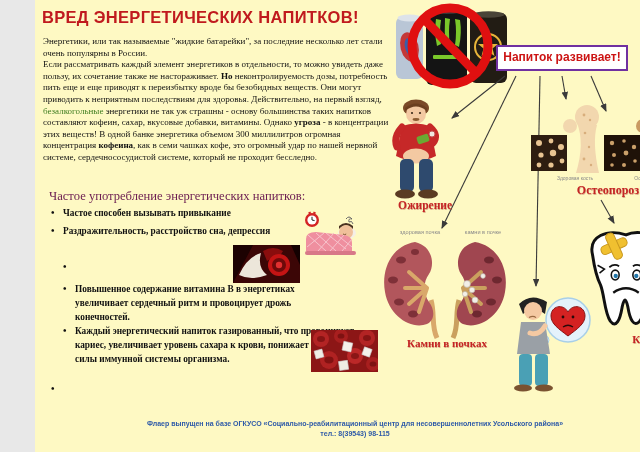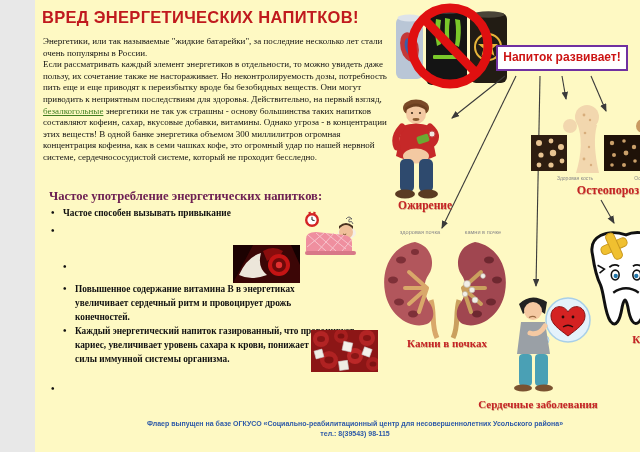--- a/index.html
+++ b/index.html
@@ -3,23 +3,23 @@
 <meta charset="utf-8">
 <style>
   html,body{margin:0;padding:0;background:#e8e8e8;}
   .poster{position:relative;width:640px;height:452px;background:#fef9c3;overflow:hidden;
           font-family:"Liberation Serif",serif;color:#111;margin-left:35px;}
   .abs{position:absolute;}
   .title{left:7px;top:8px;width:360px;font-family:"Liberation Sans",sans-serif;font-weight:bold;
          font-size:16.5px;letter-spacing:.3px;color:#c01a1e;}
   .intro{left:8px;top:36px;width:349px;font-size:9px;line-height:11.6px;text-align:left;}
   .intro p{margin:0;}
-  .seg-bold{font-weight:normal;}
-  .seg-green{color:#3f7d20;text-decoration:underline;}
-  .list-heading{left:14px;top:189px;width:345px;font-size:12.6px;font-weight:bold;color:#6e2153;}
+  .seg-bold{font-weight:bold;}
+  .seg-green{color:#3f7d20;}
+  .list-heading{left:14px;top:189px;width:345px;font-size:12.6px;font-weight:normal;color:#6e2153;}
   .bullet{font-weight:bold;font-size:9.3px;line-height:14px;}
   .bullet .dot{position:absolute;left:-12px;top:0;font-size:10px;}
   .b1{left:28px;top:206px;width:300px;}
   .b2{left:28px;top:224px;width:300px;}
   .b3{left:40px;top:260px;width:250px;}
   .b4{left:40px;top:282px;width:273px;}
   .b5{left:40px;top:324px;width:281px;}
   .b6{left:28px;top:382px;width:333px;}
   .label-red{font-weight:bold;color:#c42424;text-align:center;
              text-shadow:.5px .5px 0 rgba(140,0,0,.30);}
@@ -48,21 +48,21 @@
   <div class="abs title">ВРЕД ЭНЕРГЕТИЧЕСКИХ НАПИТКОВ!</div>
 
   <div class="abs intro">
     <p><span class="seg-normal">Энергетики, или так называемые "жидкие батарейки", за последние несколько лет стали очень популярны в России.</span></p>
     <p><span class="seg-normal">Если рассматривать каждый элемент энергетиков в отдельности, то можно увидеть даже пользу, их сочетание также не настораживает. </span><span class="seg-bold">Но</span><span class="seg-normal"> неконтролируемость дозы, потребность пить еще и еще приводят к переизбытку вроде бы безобидных веществ. Они могут приводить к неприятным последствиям для здоровья. Действительно, на первый взгляд, </span><span class="seg-green">безалкогольные</span><span class="seg-normal"> энергетики не так уж страшны - основу большинства таких напитков составляют кофеин, сахар, вкусовые добавки, витамины. Однако </span><span class="seg-bold">угроза</span><span class="seg-normal"> - в концентрации этих веществ! В одной банке энергетика объемом 300 миллилитров огромная концентрация </span><span class="seg-bold">кофеина</span><span class="seg-normal">, как в семи чашках кофе, это огромный удар по нашей нервной системе, сердечнососудистой системе, который не проходит бесследно.</span></p>
   </div>
 
   <div class="abs list-heading">Частое употребление энергетических напитков:</div>
 
   <div class="abs bullet b1"><span class="dot">•</span><span>Частое способен вызывать привыкание</span></div>
-  <div class="abs bullet b2"><span class="dot">•</span></div>
+  <div class="abs bullet b2"><span class="dot">•</span><span>Раздражительность, расстройство сна, депрессия</span></div>
   <div class="abs bullet b3"><span class="dot">•</span></div>
   <div class="abs bullet b4"><span class="dot">•</span><span>Повышенное содержание витамина В в энергетиках увеличивает сердечный ритм и провоцирует дрожь конечностей.</span></div>
   <div class="abs bullet b5"><span class="dot">•</span><span>Каждый энергетический напиток газированный, что провоцирует кариес, увеличивает уровень сахара к крови, понижает защитные силы иммунной системы организма.</span></div>
   <div class="abs bullet b6"><span class="dot">•</span></div>
 
   <svg class="abs" style="left:267px;top:211px" width="60" height="50" viewBox="0 0 60 50">
     <circle cx="10" cy="9" r="7" fill="#d42424"></circle>
       <circle cx="10" cy="9" r="4.6" fill="#fff"></circle>
     <line x1="10" y1="9" x2="10" y2="5.8" stroke="#222" stroke-width="1"></line>
     <line x1="10" y1="9" x2="12.6" y2="9.6" stroke="#222" stroke-width="1"></line>
@@ -297,20 +297,19 @@
     <path d="M14,14 Q26,2 42,12 L40,24 Q28,15 18,24 Z" fill="#222"></path>
     <circle cx="28" cy="21" r="9" fill="#f5c9a2"></circle>
     <path d="M24,25 q3,2.6 7,0" stroke="#9a6a42" stroke-width="1.2" fill="none" transform="rotate(180 27.5 26.3)"></path>
     <path d="M16,32 L40,32 L45,64 L12,64 Z" fill="#9aa0a6"></path>
     <path d="M40,36 Q34,46 25,43" stroke="#f5c9a2" stroke-width="5" fill="none" stroke-linecap="round"></path>
     <rect x="14" y="64" width="13" height="32" rx="4" fill="#4aa0b5"></rect>
     <rect x="30" y="64" width="13" height="32" rx="4" fill="#4aa0b5"></rect>
     <ellipse cx="18" cy="98" rx="9" ry="3.6" fill="#7a5230"></ellipse>
     <ellipse cx="39" cy="98" rx="9" ry="3.6" fill="#7a5230"></ellipse>
   </svg>
-  <div class="abs label-red lab-heart">Сердечные заболевания</div>
 
   <div class="abs footer">
     <div>Флаер выпущен на базе ОГКУСО «Социально-реабилитационный центр для несовершеннолетних Усольского района»</div>
     <div>тел.: 8(39543) 98-115</div>
   </div>
 
 </div>
 
 </body></html>

